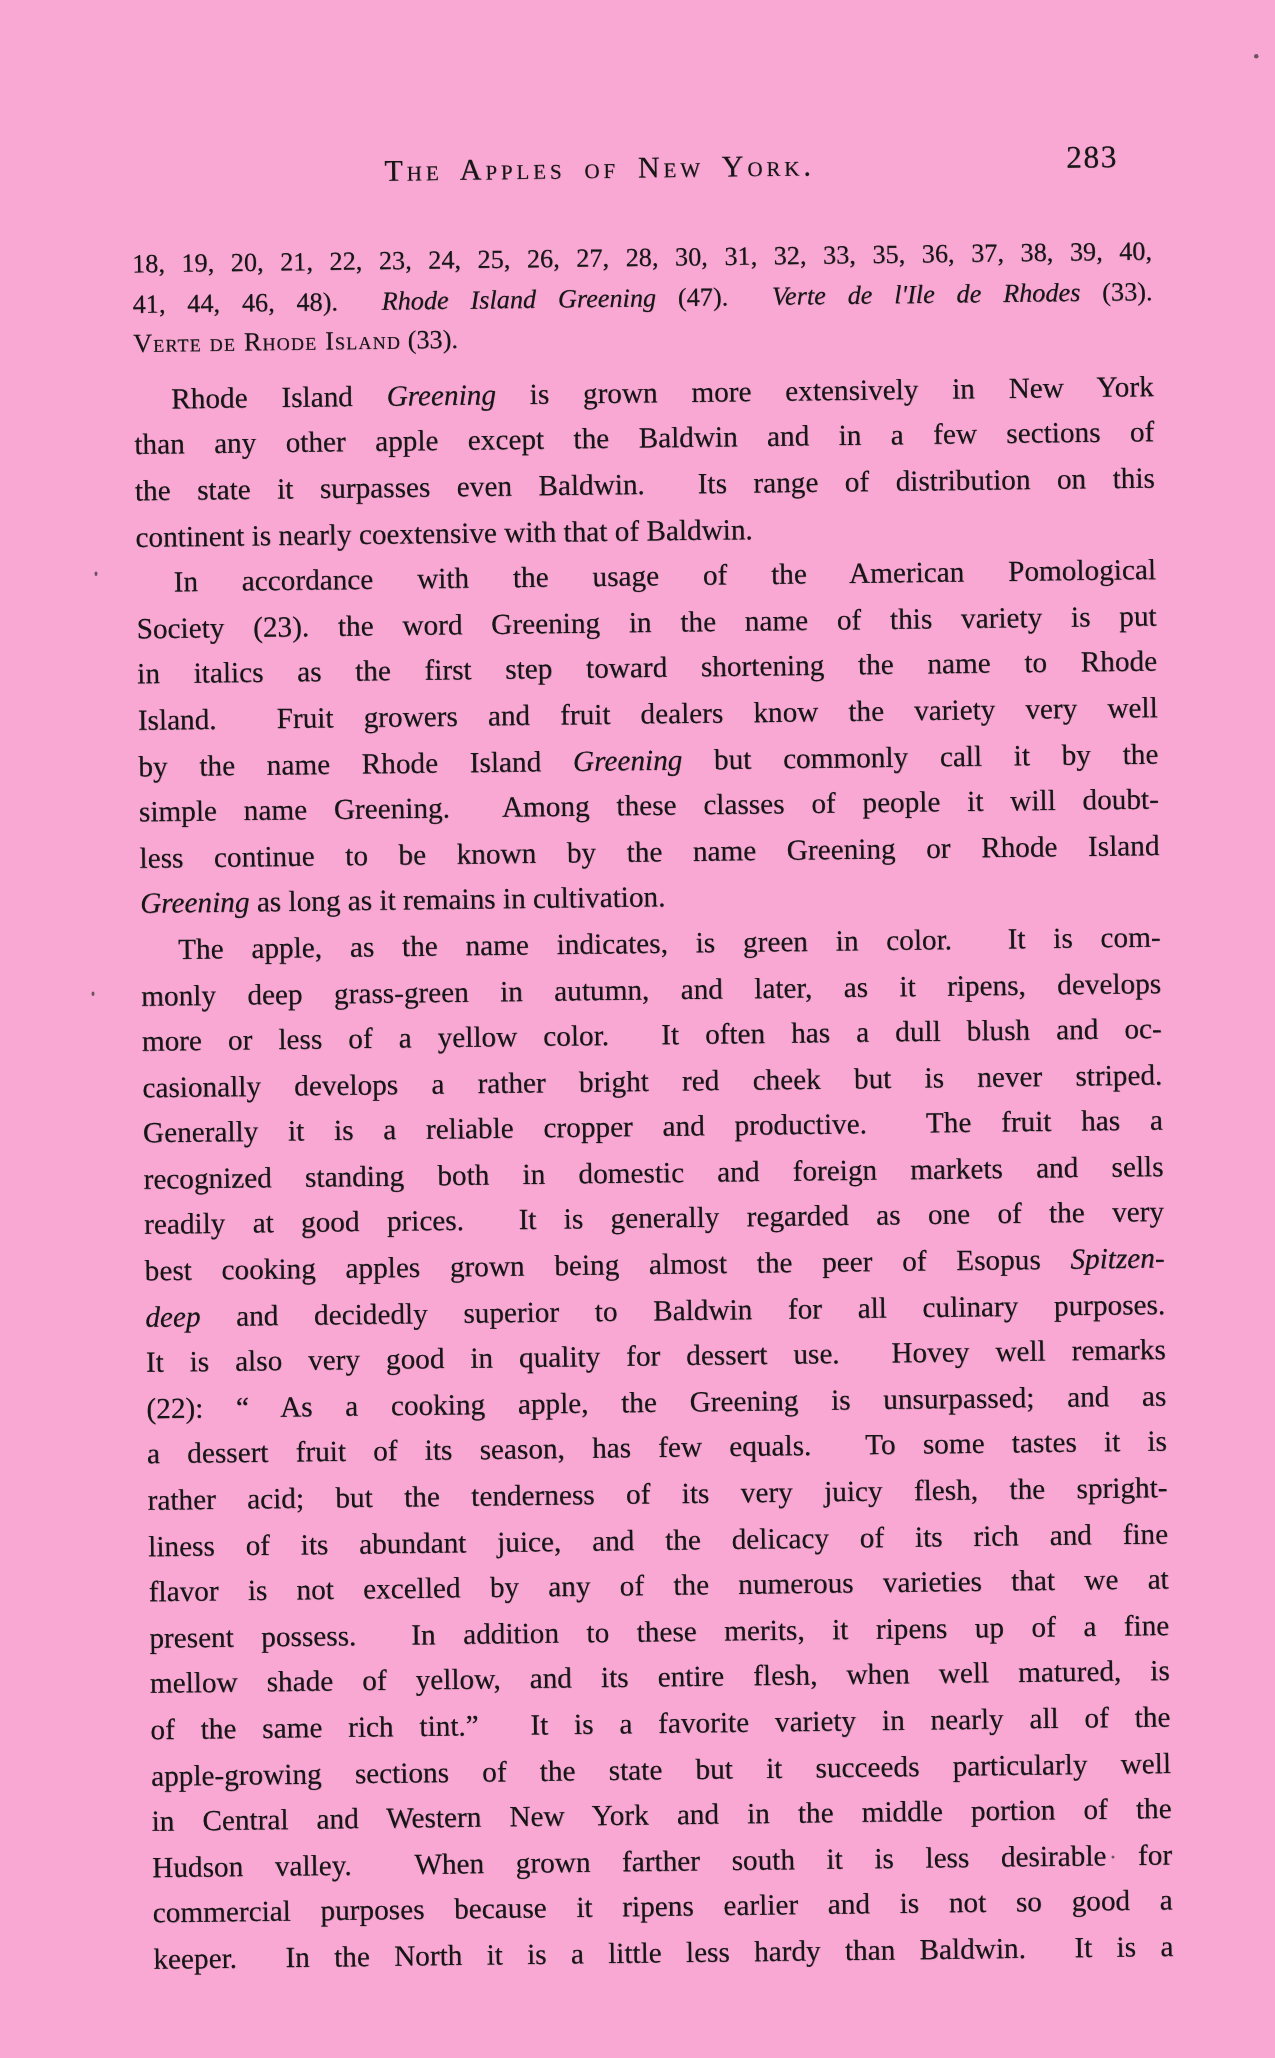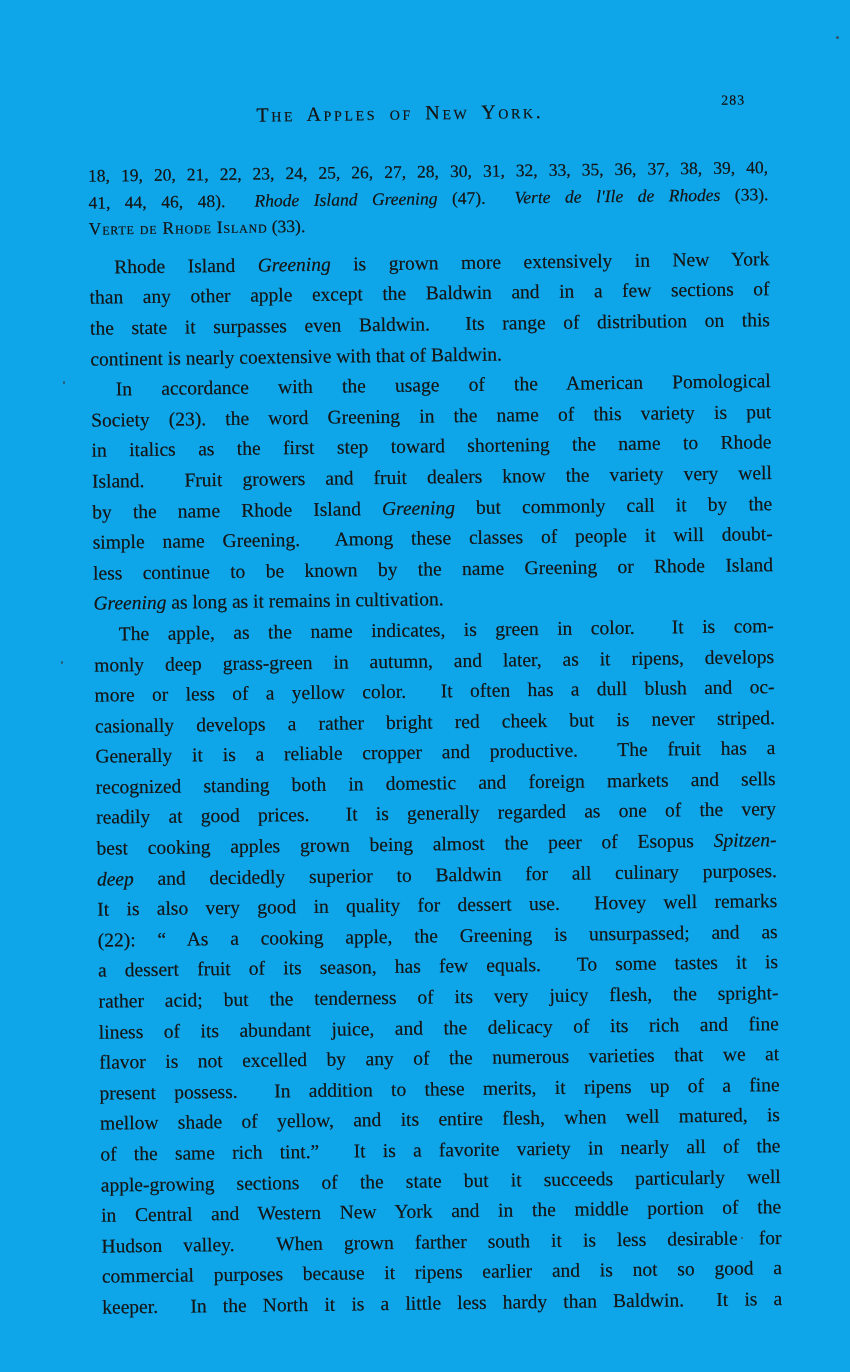--- a/index.html
+++ b/index.html
@@ -7,21 +7,21 @@
   body {
     position: relative;
     background: #ffffff;
     overflow: hidden;
     font-family: "Liberation Serif", "DejaVu Serif", serif;
     color: #161616;
   }
   .page-sheet {
     position: absolute;
     inset: 0;
-    background: #0ea5e9;
+    background: #f9a8d4;
   }
   .content {
     position: absolute;
     left: 94px;
     top: 103px;
     width: 680px;
     transform: rotate(-0.72deg);
     transform-origin: 30% 45%;
     text-shadow: 0.2px 0.2px 0.45px rgba(15,15,15,0.55);
   }
@@ -36,21 +36,21 @@
     text-align: center;
     font-variant: small-caps;
     font-size: 20px;
     letter-spacing: 2.6px;
     word-spacing: 5px;
   }
   .page-number {
     position: absolute;
     right: 22px;
     top: -5px;
-    font-size: 14px;
+    font-size: 21px;
     letter-spacing: 1px;
   }
   .para { font-size: 19.5px; line-height: 30.6px; }
   .para.synonyms {
     font-size: 17.5px;
     line-height: 26.6px;
     margin-bottom: 10px;
   }
   .line { text-align: justify; text-align-last: justify; white-space: normal; }
   .line.last { text-align: justify; text-align-last: left; }

